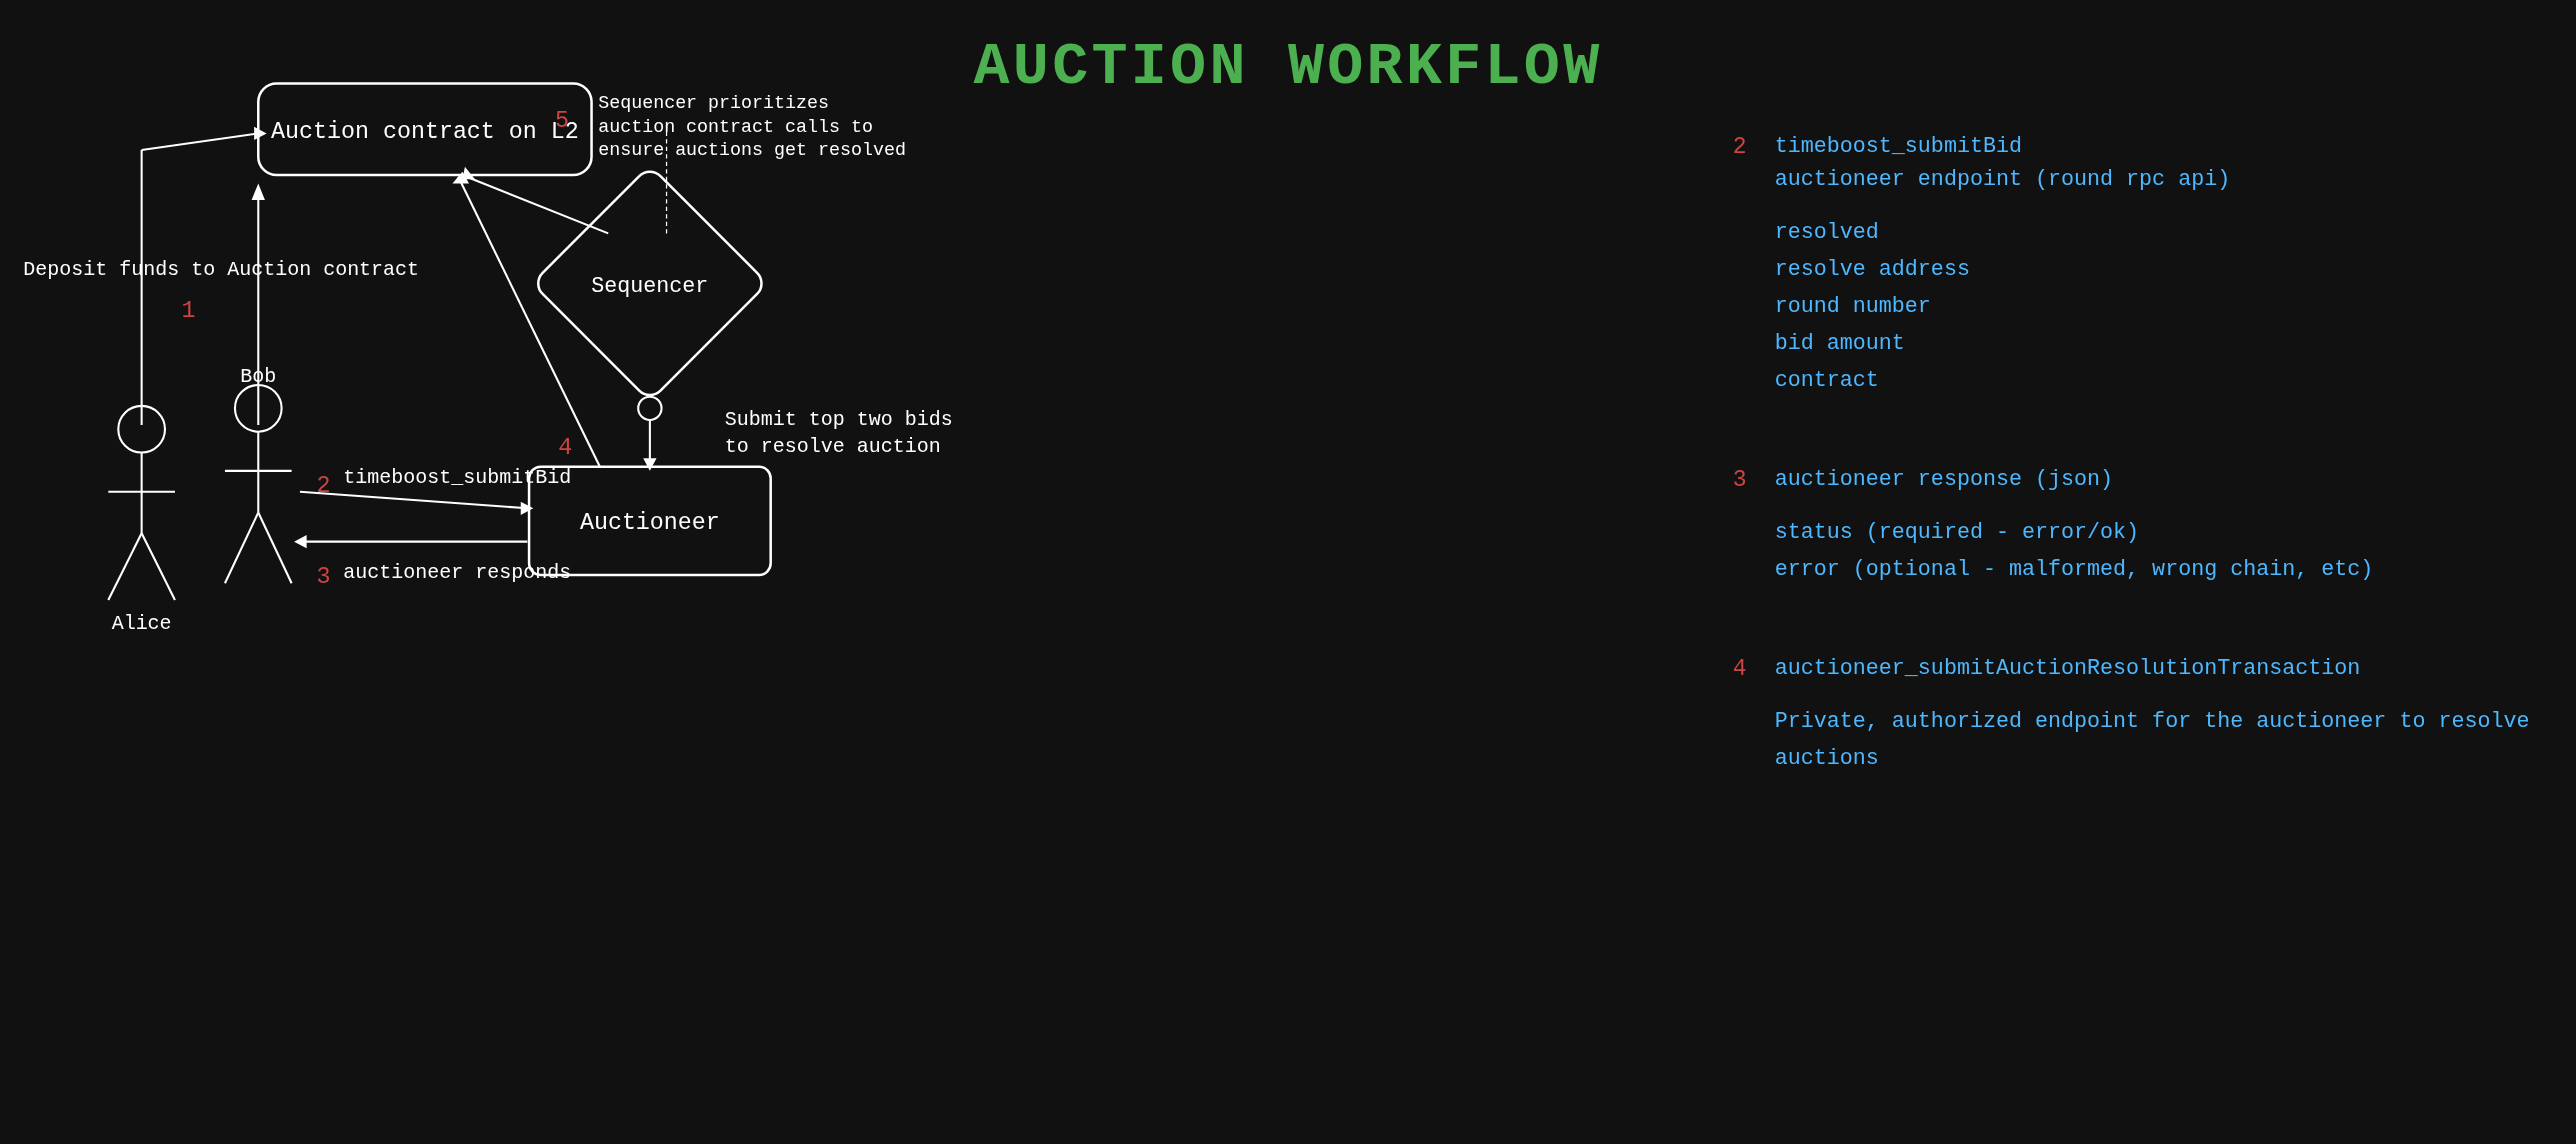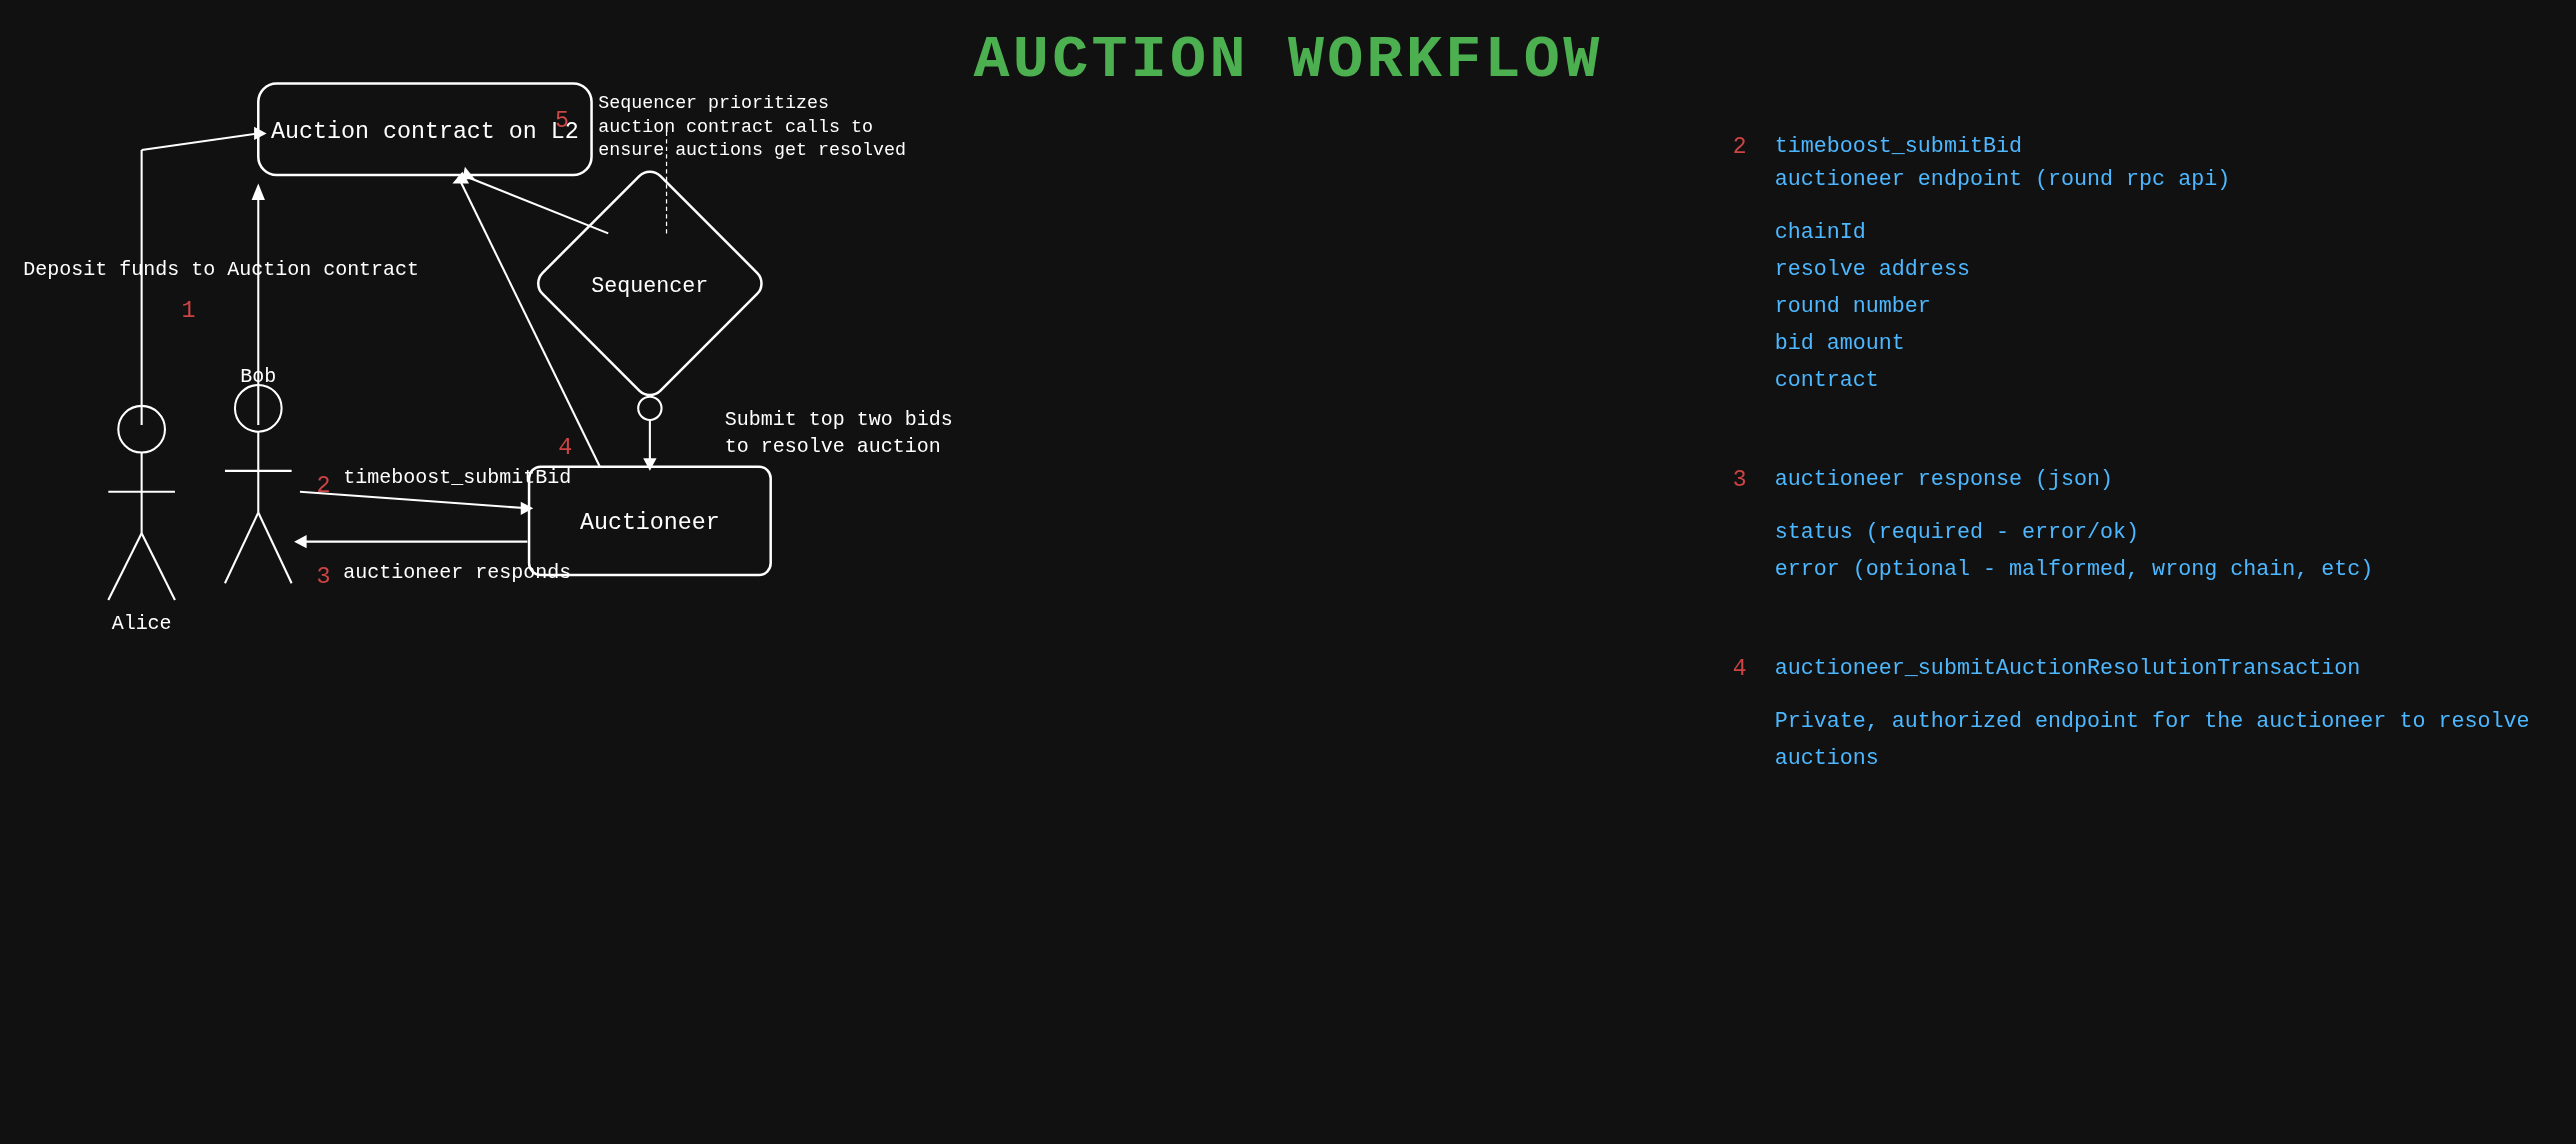--- a/index.html
+++ b/index.html
@@ -8,21 +8,21 @@
       color: #ffffff;
       font-family: 'Courier New', Courier, monospace;
       width: 2576px;
       height: 1145px;
       overflow: hidden;
       position: relative;
     }
 
     #page-title {
       text-align: center;
-      padding-top: 26px;
+      padding-top: 33px;
       font-size: 60px;
       font-weight: bold;
       color: #4caf50;
       letter-spacing: 3.3px;
     }
 
     
     .info-panel {
       position: absolute;
       top: 117px;
@@ -153,21 +153,21 @@
 </svg>
 
 <div class="info-panel">
 
   <div class="info-section" style="position:relative; margin-bottom:67px;">
     <span class="info-step-number" style="top:0; left:0;">2</span>
     <div class="info-content">
       <div class="info-title">timeboost_submitBid</div>
       <div class="info-title">auctioneer endpoint (round rpc api)</div>
       <br>
-      <div class="info-item">chainId</div>
+      <div class="info-item">resolved</div>
       <div class="info-item">resolve address</div>
       <div class="info-item">round number</div>
       <div class="info-item">bid amount</div>
       <div class="info-item">contract</div>
     </div>
   </div>
 
   <div class="info-section" style="position:relative; margin-bottom:67px;">
     <span class="info-step-number" style="top:0; left:0;">3</span>
     <div class="info-content">

